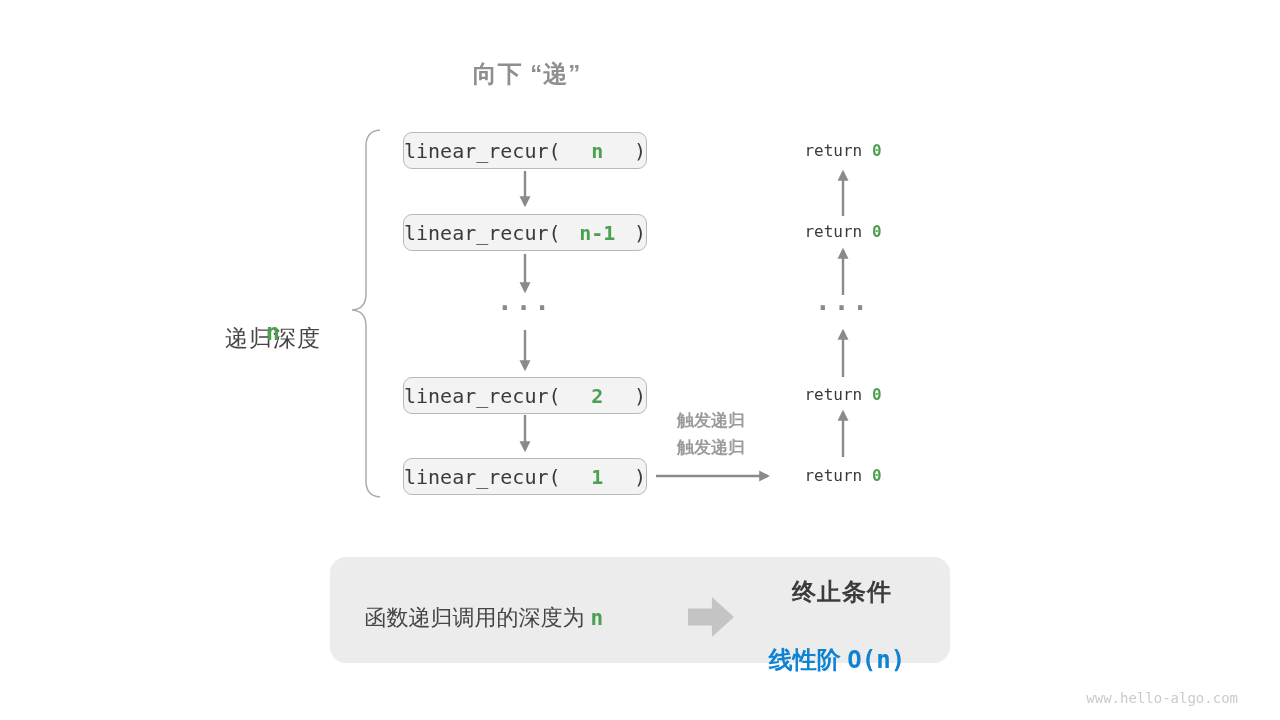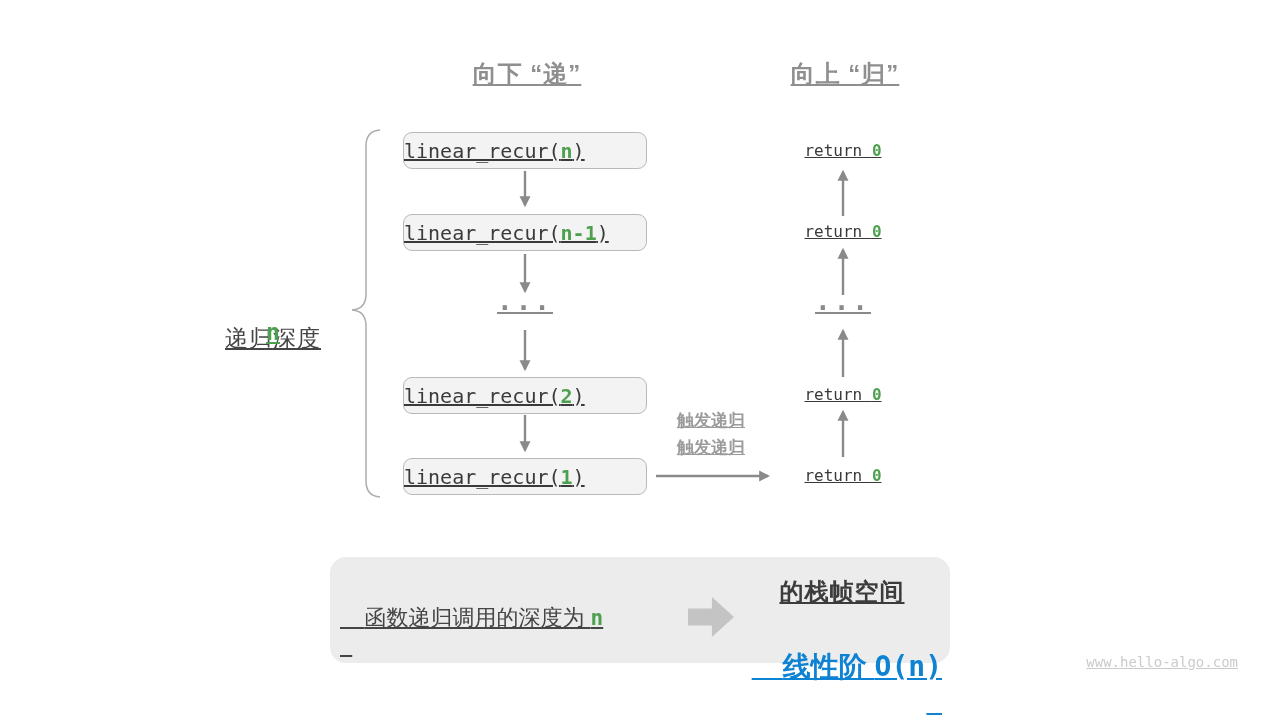--- a/index.html
+++ b/index.html
@@ -1,41 +1,41 @@
 <!DOCTYPE html>
 <html style="--green: #4DA04F; --blue: #0E82D3; --gray-heading: #8F8F8F; --arrow: #8A8A8A; --code-text: #3A3A3A; --box-fill: #F3F3F3; --box-border: #B9B9B9; --panel-fill: #ECECEC; --cjk-dark: #454545; --label-gray: #9B9B9B; --block-arrow: #C4C4C4; --watermark: #CBCBCB; --brace: #ACACAC;"><head>
 <meta charset="utf-8">
 <style>
   html,body { margin:0; padding:0; background:#fff; }
   .canvas {
     position:relative; width:1280px; height:720px; background:#ffffff;
     font-family:"Liberation Sans", sans-serif; overflow:hidden;
   }
-  .abs { position:absolute;text-decoration:underline; }
+  .abs { position:absolute; }
 
   .col-header {
     width:260px; text-align:center; font-size:24px; font-weight:bold;
     color:var(--gray-heading, #8F8F8F); letter-spacing:1px;
   }
 
   .depth-label {
     width:160px; text-align:center; font-size:23px;
     color:var(--cjk-dark, #454545); letter-spacing:1px;
   }
   .depth-value {
     width:160px; text-align:center; font-size:23px; font-weight:bold;
     color:var(--green, #4DA04F); font-family:"DejaVu Sans Mono", monospace;
   }
 
   .call-box {
     left:403px; width:244px; height:37px; box-sizing:border-box;
     background:var(--box-fill, #F3F3F3);
     border:1.5px solid var(--box-border, #B9B9B9);
     border-radius:9px;
-    display:flex; align-items:center; justify-content:flex-start;
+    display:flex; align-items:center; justify-content:space-between;
     font-family:"DejaVu Sans Mono", monospace; font-size:20px;
     color:var(--code-text, #3A3A3A); white-space:pre;
   }
   .code-arg { color:var(--green, #4DA04F); font-weight:bold; }
 
   .return-row {
     left:781px; width:124px; height:26px;
     display:flex; align-items:center; justify-content:center;
     font-family:"DejaVu Sans Mono", monospace; font-size:16px;
     color:var(--code-text, #3A3A3A); white-space:pre;
@@ -62,49 +62,48 @@
     color:var(--cjk-dark, #454545); white-space:pre;
   }
   .summary-line .mono { font-family:"DejaVu Sans Mono", monospace; font-size:21px; }
   .summary-line .green { color:var(--green, #4DA04F); font-weight:bold;
     font-family:"DejaVu Sans Mono", monospace; font-size:21px; }
   .result-title {
     width:180px; text-align:center; font-size:24px; font-weight:bold;
     color:#3C3C3C; letter-spacing:1px;
   }
   .result-value {
-    width:200px; text-align:right; font-size:28px; font-weight:bold;
+    width:200px; text-align:left; font-size:24px; font-weight:bold;
     color:var(--blue, #0E82D3); white-space:pre;
   }
   .result-value .mono { font-family:"DejaVu Sans Mono", monospace; }
 
   .block-arrow {
     left:688px; top:597px; width:46px; height:40px;
     background:var(--block-arrow, #C4C4C4);
     clip-path:polygon(0% 29%, 52% 29%, 52% 0%, 100% 50%, 52% 100%, 52% 71%, 0% 71%);
   }
 
   .watermark {
-    left:1066px; top:654px; width:172px; text-align:right;
+    left:1066px; top:690px; width:172px; text-align:right;
     font-family:"DejaVu Sans Mono", monospace; font-size:14px;
     color:var(--watermark, #CBCBCB);
   }
 
   svg.overlay { position:absolute; left:0; top:0; pointer-events:none; }
   .arrow-line { stroke:var(--arrow, #8A8A8A); stroke-width:2.4; fill:none; }
   .brace-path { stroke:var(--brace, #ACACAC); stroke-width:1.5; fill:none; }
   #ah path { fill:var(--arrow, #8A8A8A); }
 </style>
 </head>
 <body>
 
 <div class="canvas">
 
   <div class="abs col-header" style="left:397px; top:58px;">向下 “递”</div>
-  <div class="abs col-header" style="left:715px; top:58px;">向上 “归”</div>
 
   <div class="abs depth-label" style="left:193px; top:283px;margin-top:40px;">递归深度</div>
   <div class="abs depth-value" style="left:193px; top:319px;">n</div>
 
   <svg class="overlay" width="1280" height="720" viewBox="0 0 1280 720">
     <defs>
       <marker id="ah" viewBox="0 0 10 10" refX="8" refY="5" markerWidth="4.6" markerHeight="4.6" orient="auto-start-reverse">
         <path d="M 0 0 L 10 5 L 0 10 z"></path>
       </marker>
     </defs>
@@ -158,20 +157,20 @@
   </div>
 
   <div class="abs summary-box"></div>
 
   <div class="abs summary-line" style="left:340px; top:577px;">
     <span>函数递归调用的深度为 </span><span class="green">n</span>
   </div>
 
   <div class="abs block-arrow"></div>
 
-  <div class="abs result-title" style="left:752px; top:576px;">的栈帧空间</div>
+  <div class="abs result-title" style="left:752px; top:576px;">终止条件</div>
   <div class="abs result-value" style="left:742px; top:616px;">
     <span>线性阶 </span><span class="mono">O(n)</span>
   </div>
 
   <div class="abs watermark">www.hello-algo.com</div>
 
 </div>
 
 </body></html>

